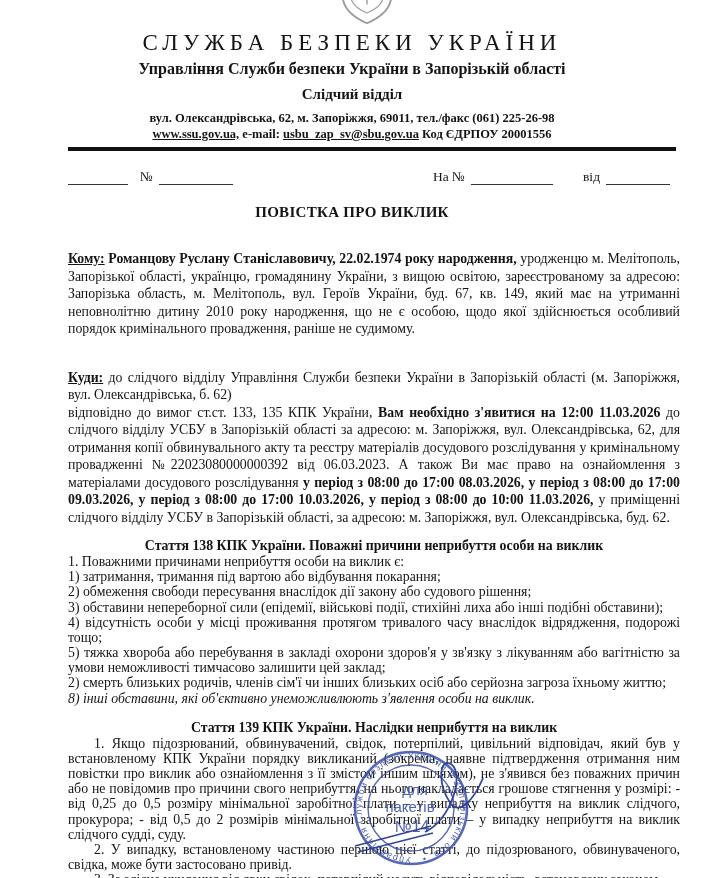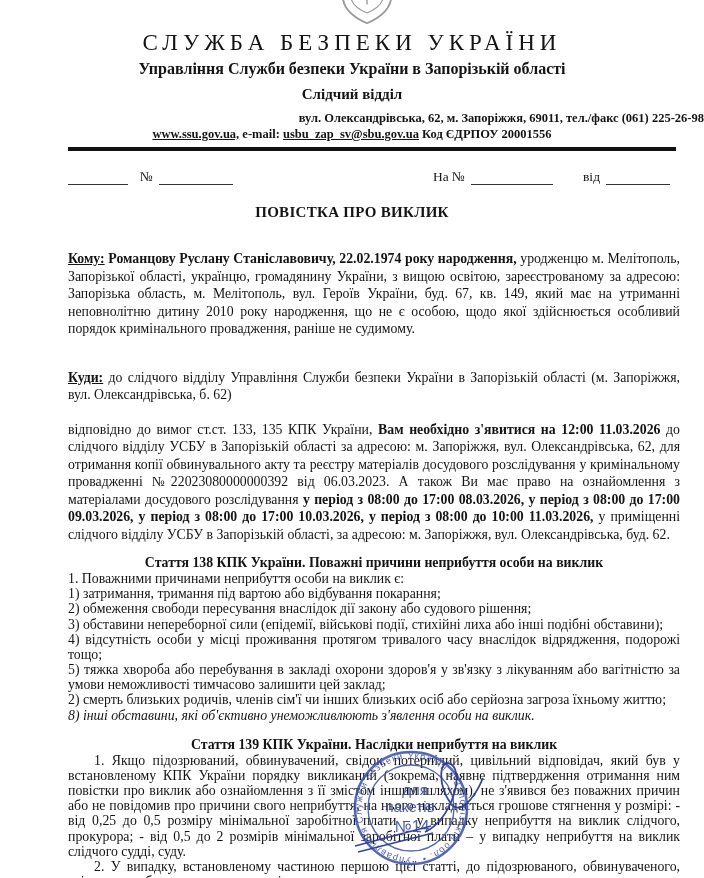--- a/index.html
+++ b/index.html
@@ -35,21 +35,21 @@
     font-weight: bold;
   }
   .department {
     margin-top: 8px;
     text-align: center;
     font-size: 15px;
     font-weight: bold;
   }
   .address-line {
     margin-top: 8px;
-    text-align: right;
+    text-align: center;
     font-size: 12.5px;
     font-weight: bold;
   }
   .contact-line {
     margin-top: 1px;
     text-align: center;
     font-size: 12.5px;
     font-weight: bold;
   }
   .contact-line .link { text-decoration: underline; }
@@ -78,21 +78,21 @@
     margin-top: 19px;
     text-align: center;
     font-size: 15px;
     font-weight: bold;
     letter-spacing: 0.3px;
   }
   .body { margin: 0 24px 0 68px; font-size: 13.8px; }
   .para { text-align: justify; line-height: 1.27; }
   .p-komu   { margin-top: 29px; }
   .p-kudy   { margin-top: 31px; }
-  .p-summon { margin-top: 17px; }
+  .p-summon { }
   .art-heading {
     margin-top: 12px;
     text-align: center;
     font-weight: bold;
     font-size: 13.8px;
     line-height: 1.15;
   }
   .tight { line-height: 1.1; text-align: justify; }
   .list-item.italic { font-style: italic; }
   .indent { text-indent: 26px; }

